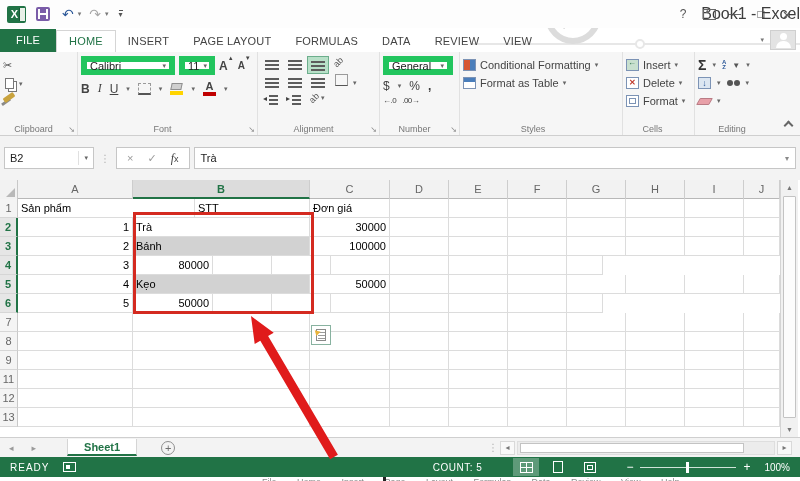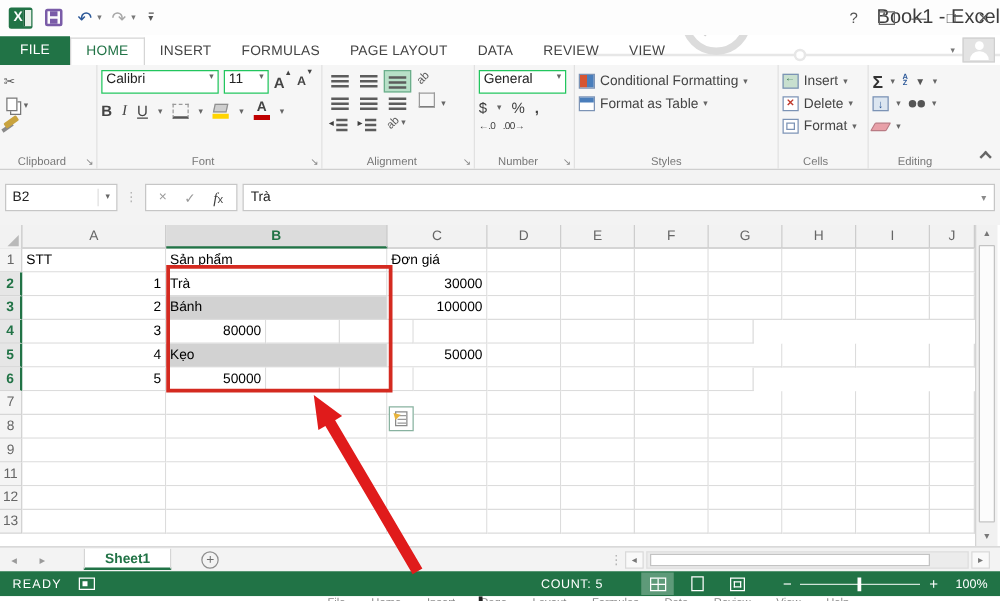--- a/index.html
+++ b/index.html
@@ -46,22 +46,22 @@
 
   
   .ribbon { position:absolute; top:52px; left:0; width:800px; height:84px;
     background:#f6f6f6; border-bottom:1px solid #cfcfcf; display:flex; z-index:3; }
   .rgroup { position:relative; border-right:1px solid #e1e1e1; padding:4px 3px 14px; height:100%; }
   .glabel { position:absolute; bottom:1px; left:0; right:10px; text-align:center; font-size:9px; color:#777; }
   .launcher { position:absolute; bottom:1px; right:2px; font-size:8px; color:#8a8a8a; }
   .rrow { display:flex; align-items:center; gap:4px; }
   .rbtn { display:flex; align-items:center; gap:2px; padding:1px 2px; color:#3f3f3f; }
   .caret { font-size:7px; color:#666; }
-  .combo { background:#fff; border:1px solid #22c55e; height:19px; display:flex;
-    padding:0 3px; font-size:11px; color:#222; }
+  .combo { background:#fff; border:6px solid #22c55e; height:19px; display:flex;
+    align-items:center; padding:0 3px; font-size:11px; color:#222; }
   .combo .caret { margin-left:auto; padding-left:4px; }
 
   
   .paste-big { display:flex; flex-direction:column; align-items:center; width:38px; gap:1px; padding-top:2px; }
   .clipboard { width:17px; height:21px; background:#d8b98a; border:1px solid #a98c56; border-radius:2px; position:relative; }
   .clipboard::before { content:""; position:absolute; top:-3px; left:4px; width:7px; height:4px; background:#8a6f42; border-radius:1px; }
   .clipboard::after { content:""; position:absolute; right:-3px; bottom:-2px; width:11px; height:14px; background:#fff; border:1px solid #9a9a9a; }
   .scissors { font-size:11px; color:#555; }
   .copy-ic { width:9px; height:11px; border:1px solid #777; background:#fff; box-shadow:3px 3px 0 -1px #fff, 3px 3px 0 0 #777; margin-right:3px; }
   .brush-ic { width:12px; height:5px; background:#c9a33e; transform:rotate(-35deg); border-radius:1px; box-shadow:-5px 2px 0 -1px #8a8a8a; }
@@ -248,22 +248,22 @@
       <div class="winbtn">—</div>
       <div class="winbtn">□</div>
       <div class="winbtn" style="font-size:15px;">×</div>
     </div>
   </div>
 
   <div class="tabrow">
     <div class="tab tab-file">FILE</div>
     <div class="tab tab-active">HOME</div>
     <div class="tab">INSERT</div>
+    <div class="tab">PAGE LAYOUT</div>
     <div class="tab">FORMULAS</div>
-    <div class="tab">PAGE LAYOUT</div>
     <div class="tab">DATA</div>
     <div class="tab">REVIEW</div>
     <div class="tab">VIEW</div>
     <div class="tab-right">
       <span class="mini-caret">▾</span>
       <div class="avatar"></div>
     </div>
   </div>
 
   <div class="ribbon">
@@ -471,22 +471,22 @@
         <div class="colh" style="width: 59px;">E</div>
         <div class="colh" style="width: 59px;">F</div>
         <div class="colh" style="width: 59px;">G</div>
         <div class="colh" style="width: 59px;">H</div>
         <div class="colh" style="width: 59px;">I</div>
         <div class="colh" style="width: 36px;">J</div>
       </div>
     <div>
         <div class="grow">
           <div class="rowh">1</div>
+          <div class="cell" style="width: 177px;">Sản phẩm</div>
           <div class="cell" style="width: 115px;">STT</div>
-          <div class="cell" style="width: 177px;">Sản phẩm</div>
           <div class="cell" style="width: 80px;">Đơn giá</div>
           <div class="cell" style="width: 59px;"></div>
           <div class="cell" style="width: 59px;"></div>
           <div class="cell" style="width: 59px;"></div>
           <div class="cell" style="width: 59px;"></div>
           <div class="cell" style="width: 59px;"></div>
           <div class="cell" style="width: 59px;"></div>
           <div class="cell" style="width: 36px;"></div>
         </div>
         <div class="grow">

